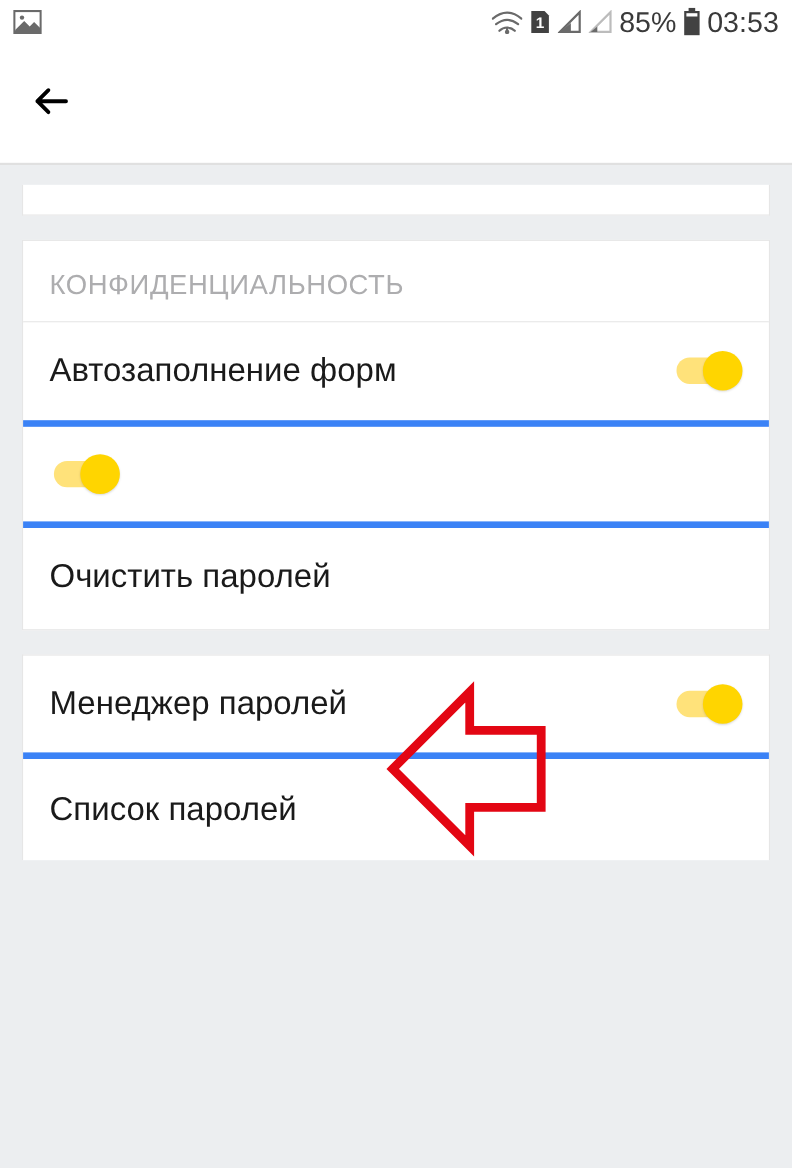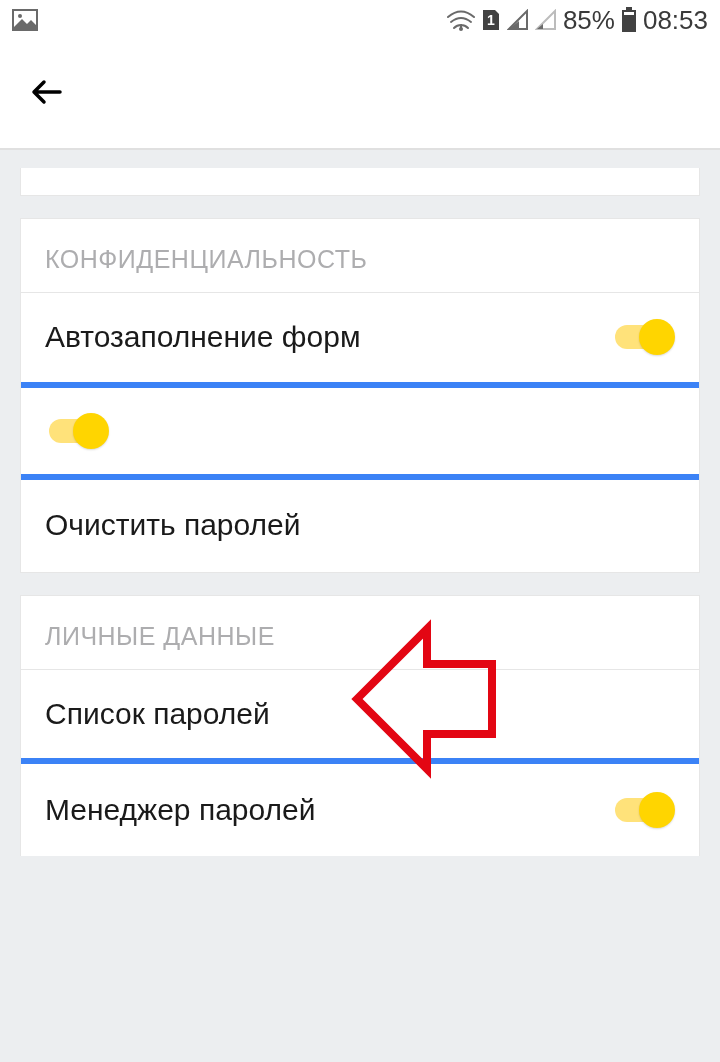--- a/index.html
+++ b/index.html
@@ -134,21 +134,21 @@
     <svg width="22" height="22" viewBox="0 0 22 22">
       <path d="M 2 20 L 20 20 L 20 2 Z" fill="none" stroke="#bcbcbc" stroke-width="2"></path>
       <path d="M 2 20 L 8 20 L 8 15 Z" fill="#6a6a6a"></path>
     </svg>
     <span>85%</span>
     <svg width="16" height="26" viewBox="0 0 16 26">
       <rect x="5" y="0" width="6" height="3" fill="#424242"></rect>
       <rect x="1" y="3" width="14" height="22" fill="#424242"></rect>
       <rect x="3" y="5" width="10" height="3" fill="#fff"></rect>
     </svg>
-    <span>08:53</span>
+    <span>03:53</span>
   </div>
 </div>
 
 <div class="app-bar">
   <div class="back-arrow">
     <svg width="36" height="36" viewBox="0 0 36 36">
       <path d="M 32 18 L 6 18 M 6 18 L 16 8 M 6 18 L 16 28" fill="none" stroke="#000" stroke-width="3.5" stroke-linecap="round" stroke-linejoin="round"></path>
     </svg>
   </div>
 </div>
@@ -174,31 +174,30 @@
       </div>
     </div>
 
 
     <div class="row">
       <div class="row-label">Очистить паролей</div>
     </div>
   </div>
 
   <div class="card card-cut">
-    <div class="section-header">ЛИЧНЫЕ ДАННЫЕ</div>
-
-    <div class="row">
-      <div class="row-label">Список паролей</div>
-    </div>
 
     <div class="row">
       <div class="row-label">Менеджер паролей</div>
       <div class="toggle">
         <div class="toggle-track"></div>
           <div class="toggle-knob"></div>
       </div>
     </div>
+
+    <div class="row">
+      <div class="row-label">Список паролей</div>
+    </div>
   </div>
 </div>
 
 <svg class="annotation-arrow" width="160" height="170" viewBox="0 0 160 170">
   <path d="M 15 85 L 85 15 L 85 50 L 150 50 L 150 120 L 85 120 L 85 155 Z" fill="none" stroke="#e30613" stroke-width="8" stroke-linejoin="miter"></path>
 </svg>
 
 </body></html>

